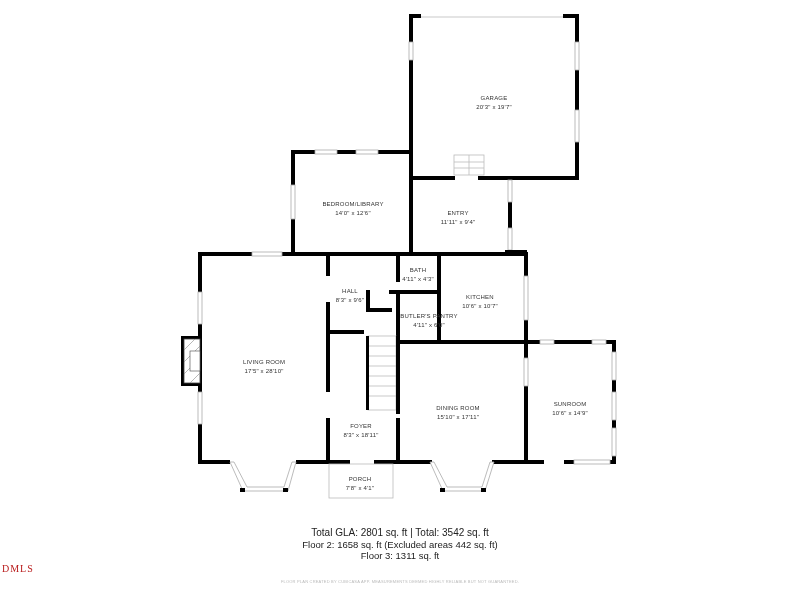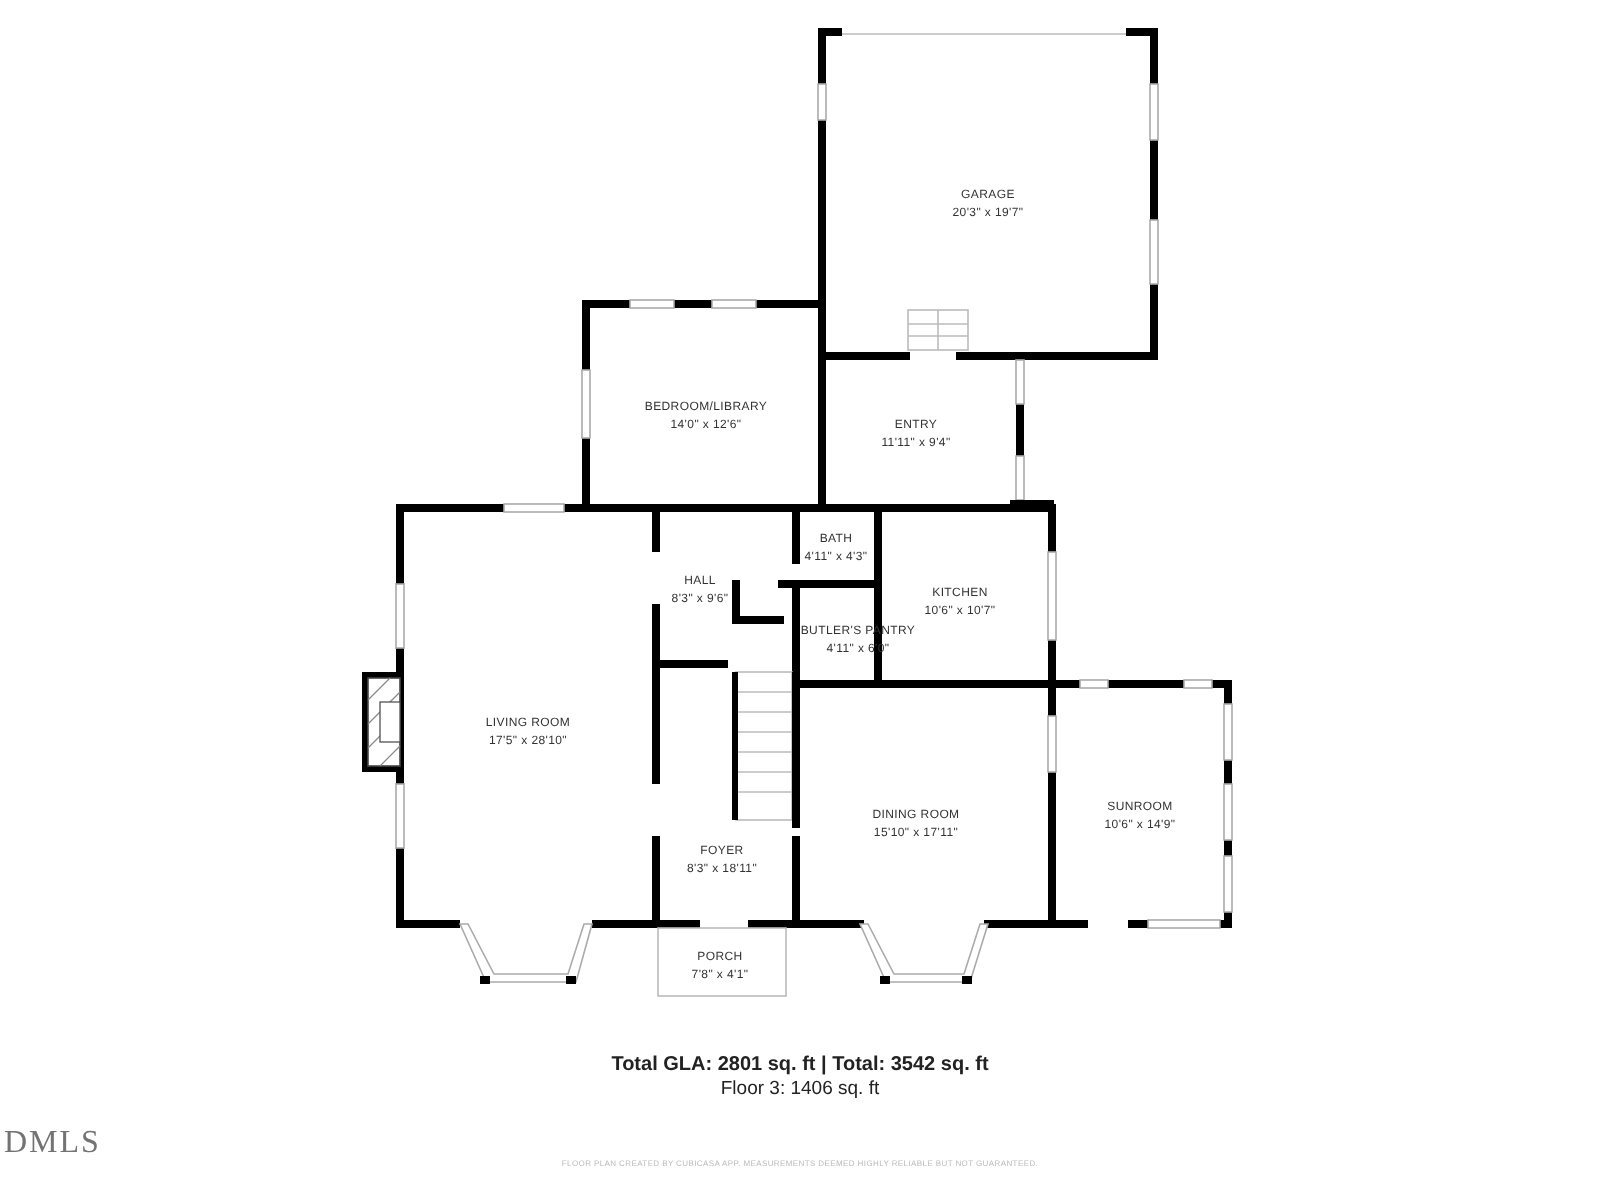--- a/index.html
+++ b/index.html
@@ -2,23 +2,23 @@
 <html><head>
 <meta charset="utf-8">
 <style>
   html, body { margin: 0; padding: 0; background: #ffffff; }
   body { width: 800px; height: 600px; position: relative; overflow: hidden; font-family: "Liberation Sans", sans-serif; }
   #plan { position: absolute; left: 0; top: 0; width: 800px; height: 600px; }
   .room-label { position: absolute; text-align: center; font-size: 6px; color: #333; line-height: 9px; transform: translateX(-50%); white-space: nowrap; letter-spacing: 0.2px; }
   .room-label .nm { display: block; }
   .room-label .dm { display: block; }
   .summary { position: absolute; left: 400px; top: 527px; transform: translateX(-50%); text-align: center; color: #222; font-size: 9.5px; line-height: 11.5px; white-space: nowrap; }
-  .summary .bold { font-weight: bold; font-size: 10px; }
+  .summary .bold { font-weight: normal; font-size: 10px; }
   .disclaimer { position: absolute; left: 400px; top: 579px; transform: translateX(-50%); font-size: 4px; color: #bbb; letter-spacing: 0.2px; white-space: nowrap; }
-  .watermark { position: absolute; left: 2px; top: 563px; font-family: "Liberation Serif", serif; font-size: 16px; color: #737373; letter-spacing: 1px; }
+  .watermark { position: absolute; left: 2px; top: 563px; font-family: "Liberation Serif", serif; font-size: 10px; color: #b91c1c; letter-spacing: 1px; }
   .wall { fill: #000; }
   .win { fill: #fff; stroke: #aaa; stroke-width: 0.8; }
   .thin { fill: none; stroke: #bbb; stroke-width: 0.8; }
 </style>
 </head>
 <body>
 
 <svg id="plan" viewBox="0 0 800 600" xmlns="http://www.w3.org/2000/svg">
 
   <g>
@@ -174,17 +174,18 @@
   <span class="nm">FOYER</span>
   <span class="dm">8'3" x 18'11"</span>
 </div>
 <div class="room-label" style="left:360px; top:475px;">
   <span class="nm">PORCH</span>
   <span class="dm">7'8" x 4'1"</span>
 </div>
 
 <div class="summary">
   <div class="bold">Total GLA: 2801 sq. ft | Total: 3542 sq. ft</div>
-  <div>Floor 3: 1406 sq. ft</div>
+  <div>Floor 2: 1658 sq. ft (Excluded areas 442 sq. ft)</div>
+  <div>Floor 3: 1311 sq. ft</div>
 </div>
 
 <div class="disclaimer">FLOOR PLAN CREATED BY CUBICASA APP. MEASUREMENTS DEEMED HIGHLY RELIABLE BUT NOT GUARANTEED.</div>
 <div class="watermark">DMLS</div>
 
 </body></html>

